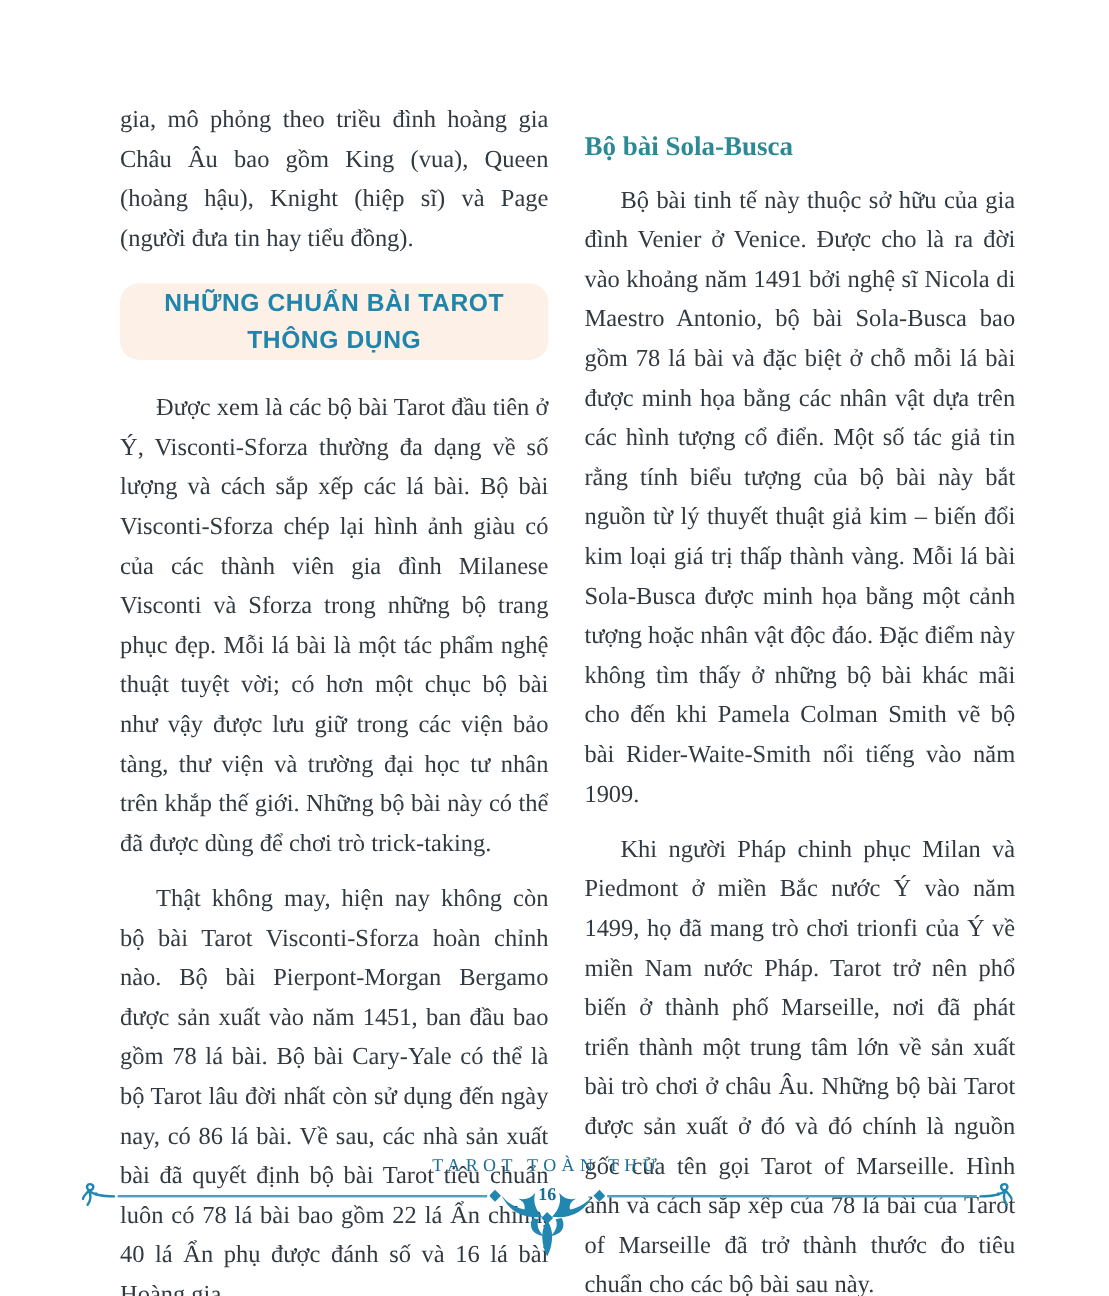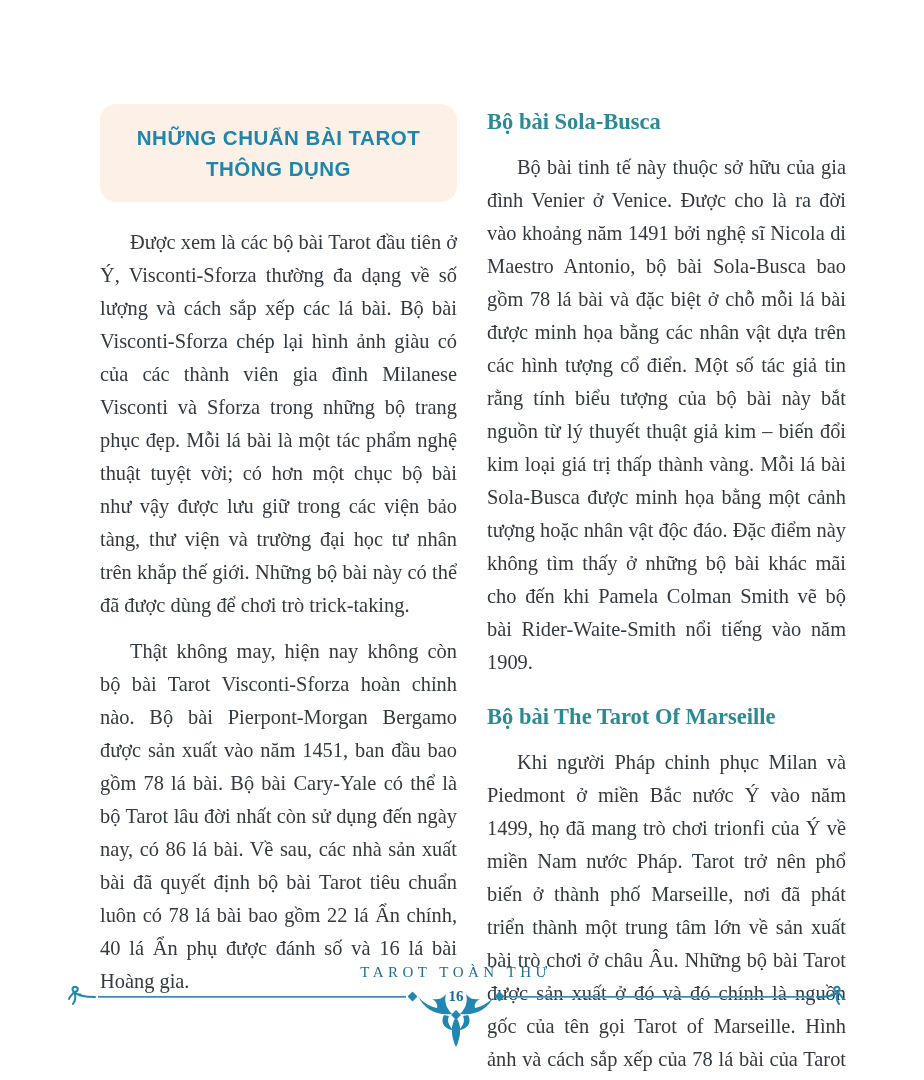--- a/index.html
+++ b/index.html
@@ -27,21 +27,21 @@
     text-align:justify;
     text-indent:30px;
     margin:0 0 13px 0;
   }
   p.no-indent { text-indent:0; }
   .it { }
 
   .section-box {
     background:#fdf0e7;
     border-radius:16px;
-    padding:18px 14px;
+    padding:1px 14px;
     margin:20px 0 24px 0;
     text-align:center;
   }
   .section-box-title {
     font-family:"Liberation Sans","DejaVu Sans",sans-serif;
     font-weight:bold;
     font-size:20.5px;
     line-height:31px;
     letter-spacing:0.5px;
     color:#1f85ab;
@@ -102,37 +102,37 @@
     z-index:2;
   }
 </style>
 </head>
 <body>
 
 <div class="page">
   <div class="columns">
 
     <div class="col-left">
+      <p class="body-par no-indent"><span>gia, mô phỏng theo triều đình hoàng gia Châu Âu bao gồm King (vua), Queen (hoàng hậu), Knight (hiệp sĩ) và Page (người đưa tin hay tiểu đồng).</span></p>
 
       <div class="section-box">
         <div class="section-box-title">NHỮNG CHUẨN BÀI TAROT THÔNG DỤNG</div>
       </div>
 
 
       <p class="body-par"><span>Được xem là các bộ bài Tarot đầu tiên ở Ý, </span><span class="it">Visconti-Sforza</span><span> thường đa dạng về số lượng và cách sắp xếp các lá bài. Bộ bài </span><span class="it">Visconti-Sforza</span><span> chép lại hình ảnh giàu có của các thành viên gia đình Milanese Visconti và Sforza trong những bộ trang phục đẹp. Mỗi lá bài là một tác phẩm nghệ thuật tuyệt vời; có hơn một chục bộ bài như vậy được lưu giữ trong các viện bảo tàng, thư viện và trường đại học tư nhân trên khắp thế giới. Những bộ bài này có thể đã được dùng để chơi trò trick-taking.</span></p>
 
       <p class="body-par"><span>Thật không may, hiện nay không còn bộ bài Tarot </span><span class="it">Visconti-Sforza</span><span> hoàn chỉnh nào. Bộ bài </span><span class="it">Pierpont-Morgan Bergamo</span><span> được sản xuất vào năm 1451, ban đầu bao gồm 78 lá bài. Bộ bài </span><span class="it">Cary-Yale</span><span> có thể là bộ Tarot lâu đời nhất còn sử dụng đến ngày nay, có 86 lá bài. Về sau, các nhà sản xuất bài đã quyết định bộ bài Tarot tiêu chuẩn luôn có 78 lá bài bao gồm 22 lá Ẩn chính, 40 lá Ẩn phụ được đánh số và 16 lá bài Hoàng gia.</span></p>
     </div>
 
     <div class="col-right">
       <h2 class="section-heading first">Bộ bài Sola-Busca</h2>
 
       <p class="body-par"><span>Bộ bài tinh tế này thuộc sở hữu của gia đình Venier ở Venice. Được cho là ra đời vào khoảng năm 1491 bởi nghệ sĩ Nicola di Maestro Antonio, bộ bài </span><span class="it">Sola-Busca</span><span> bao gồm 78 lá bài và đặc biệt ở chỗ mỗi lá bài được minh họa bằng các nhân vật dựa trên các hình tượng cổ điển. Một số tác giả tin rằng tính biểu tượng của bộ bài này bắt nguồn từ lý thuyết thuật giả kim – biến đổi kim loại giá trị thấp thành vàng. Mỗi lá bài </span><span class="it">Sola-Busca</span><span> được minh họa bằng một cảnh tượng hoặc nhân vật độc đáo. Đặc điểm này không tìm thấy ở những bộ bài khác mãi cho đến khi Pamela Colman Smith vẽ bộ bài </span><span class="it">Rider-Waite-Smith</span><span> nổi tiếng vào năm 1909.</span></p>
 
-      <h2 class="section-heading">Bộ bài The Tarot Of Marseille</h2>
 
       <p class="body-par"><span>Khi người Pháp chinh phục Milan và Piedmont ở miền Bắc nước Ý vào năm 1499, họ đã mang trò chơi trionfi của Ý về miền Nam nước Pháp. Tarot trở nên phổ biến ở thành phố Marseille, nơi đã phát triển thành một trung tâm lớn về sản xuất bài trò chơi ở châu Âu. Những bộ bài Tarot được sản xuất ở đó và đó chính là nguồn gốc của tên gọi </span><span class="it">Tarot of Marseille</span><span>. Hình ảnh và cách sắp xếp của 78 lá bài của </span><span class="it">Tarot of Marseille</span><span> đã trở thành thước đo tiêu chuẩn cho các bộ bài sau này. </span></p>
     </div>
   </div>
 
   <div class="footer">
     <span class="footer-title">TAROT TOÀN THƯ</span>
 
     <div class="divider-row">
       <span class="flourish left">

